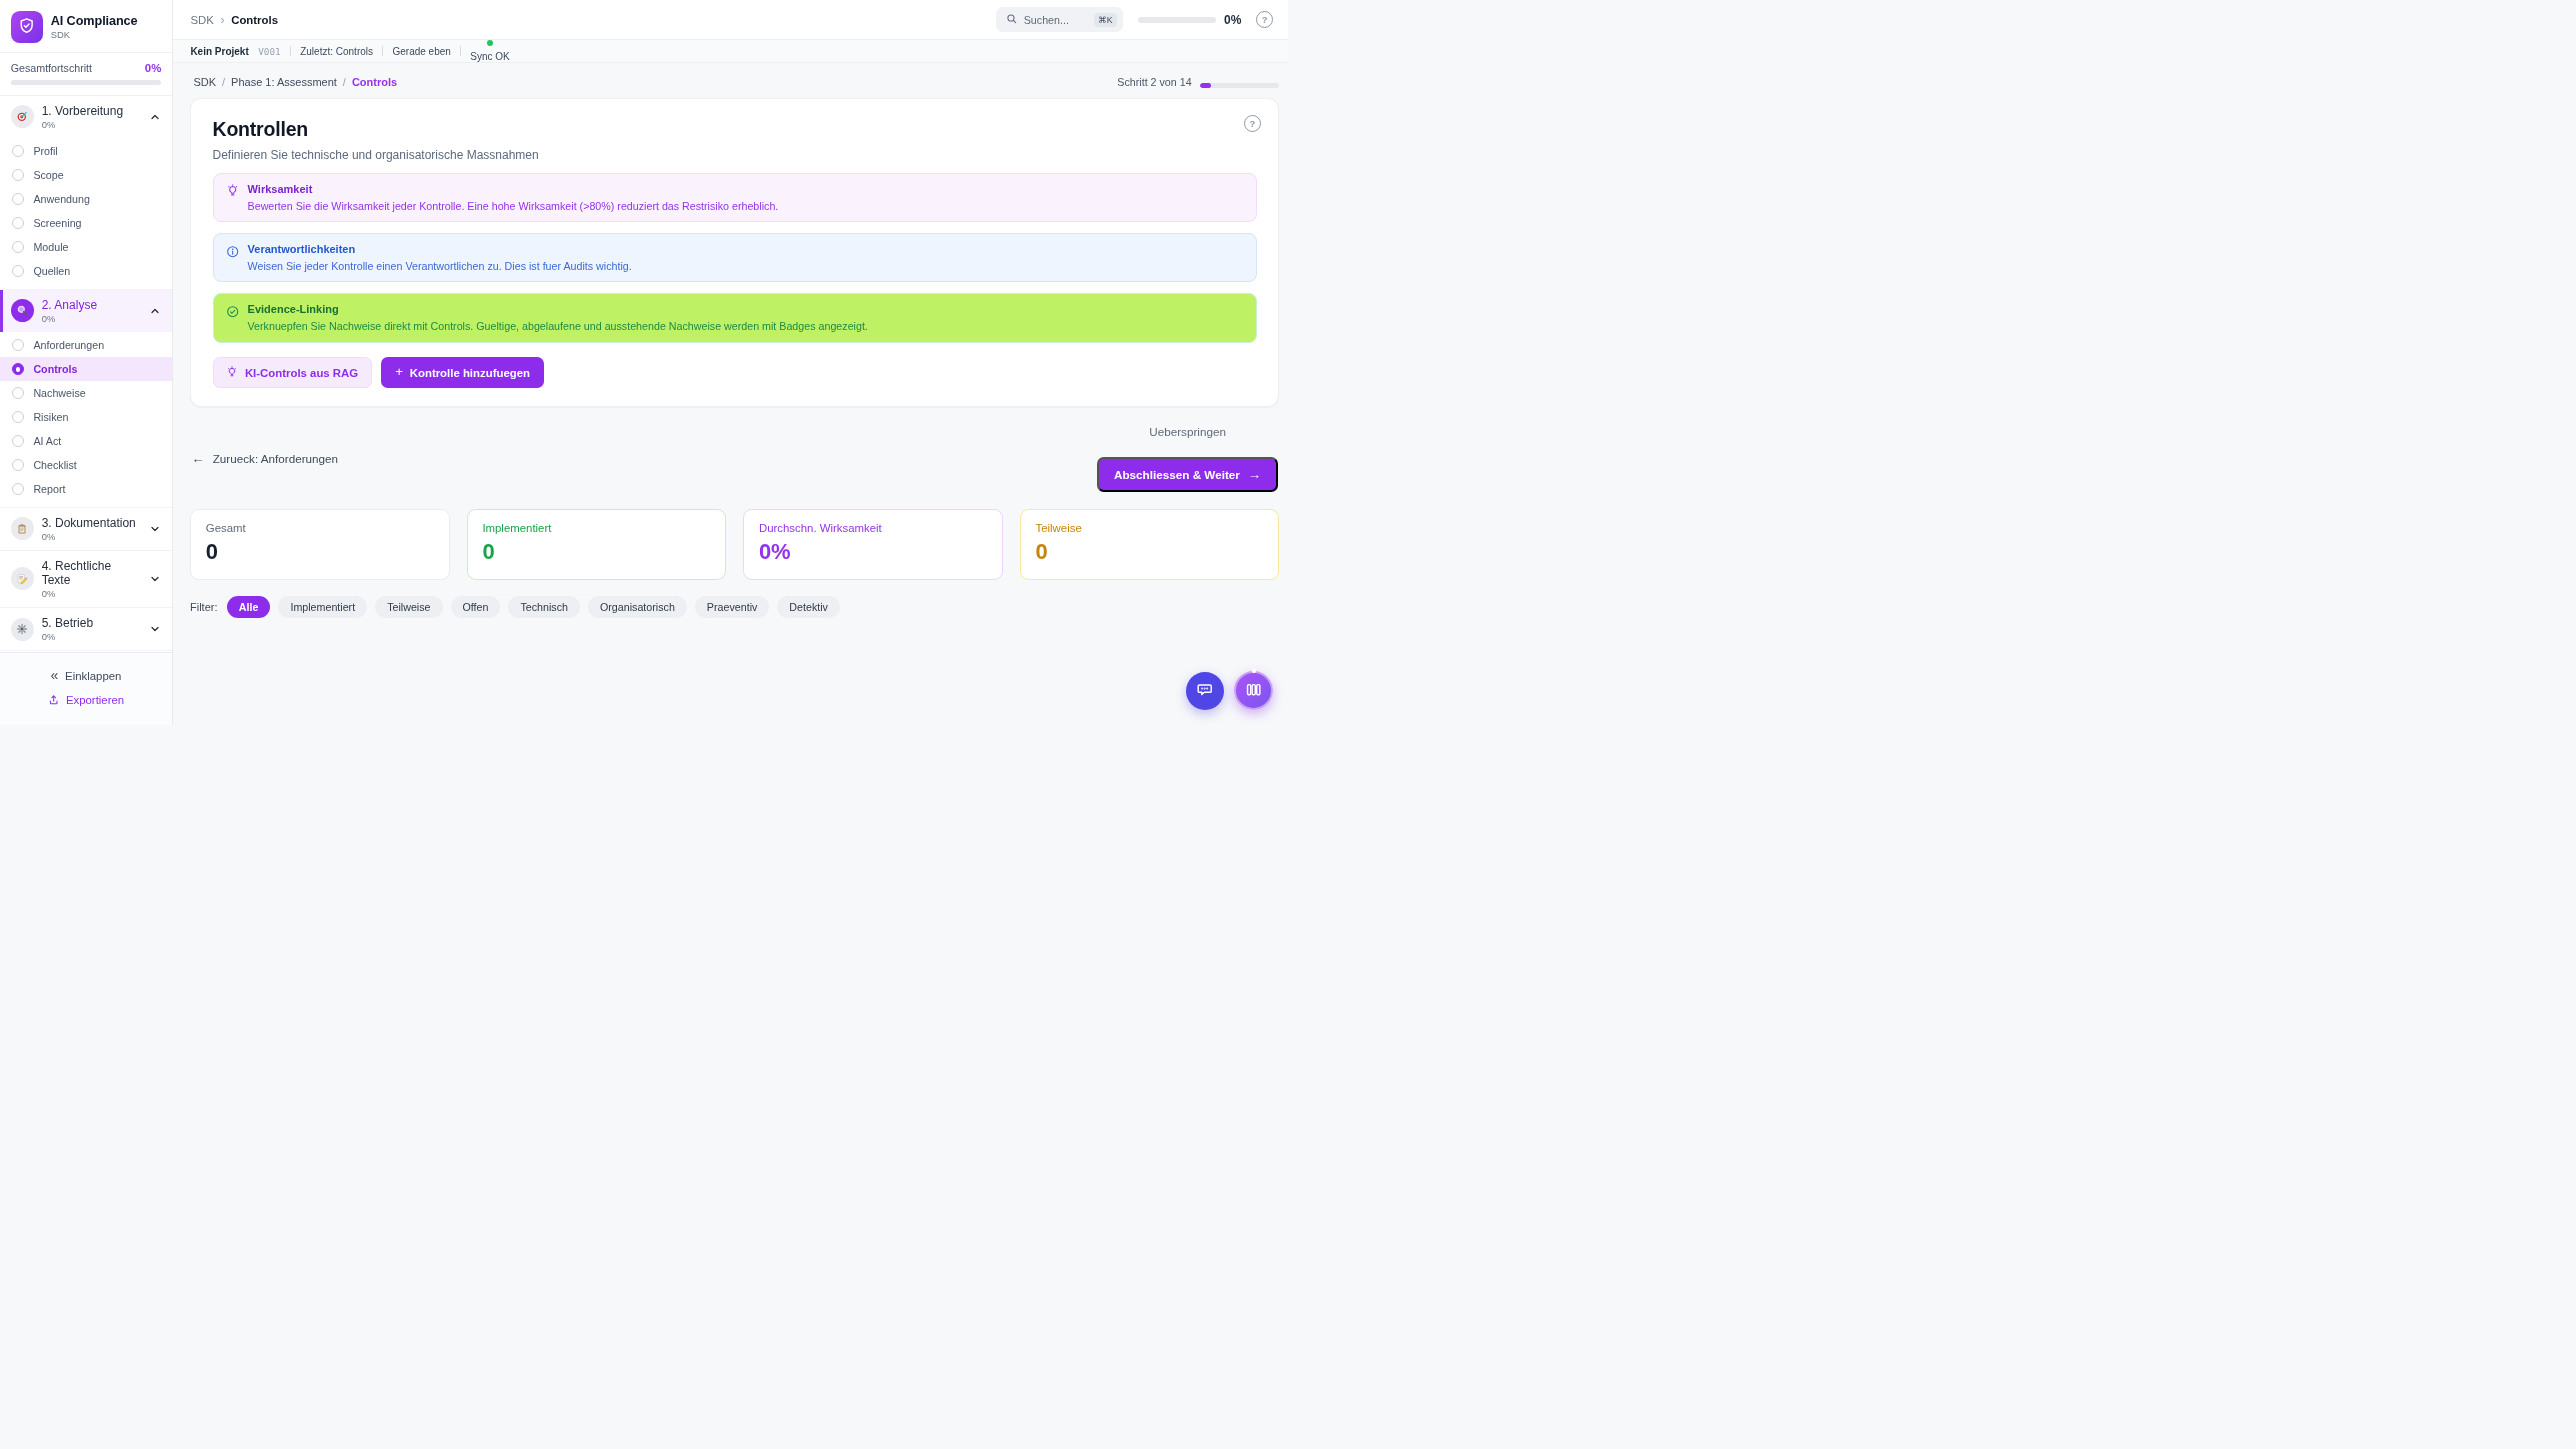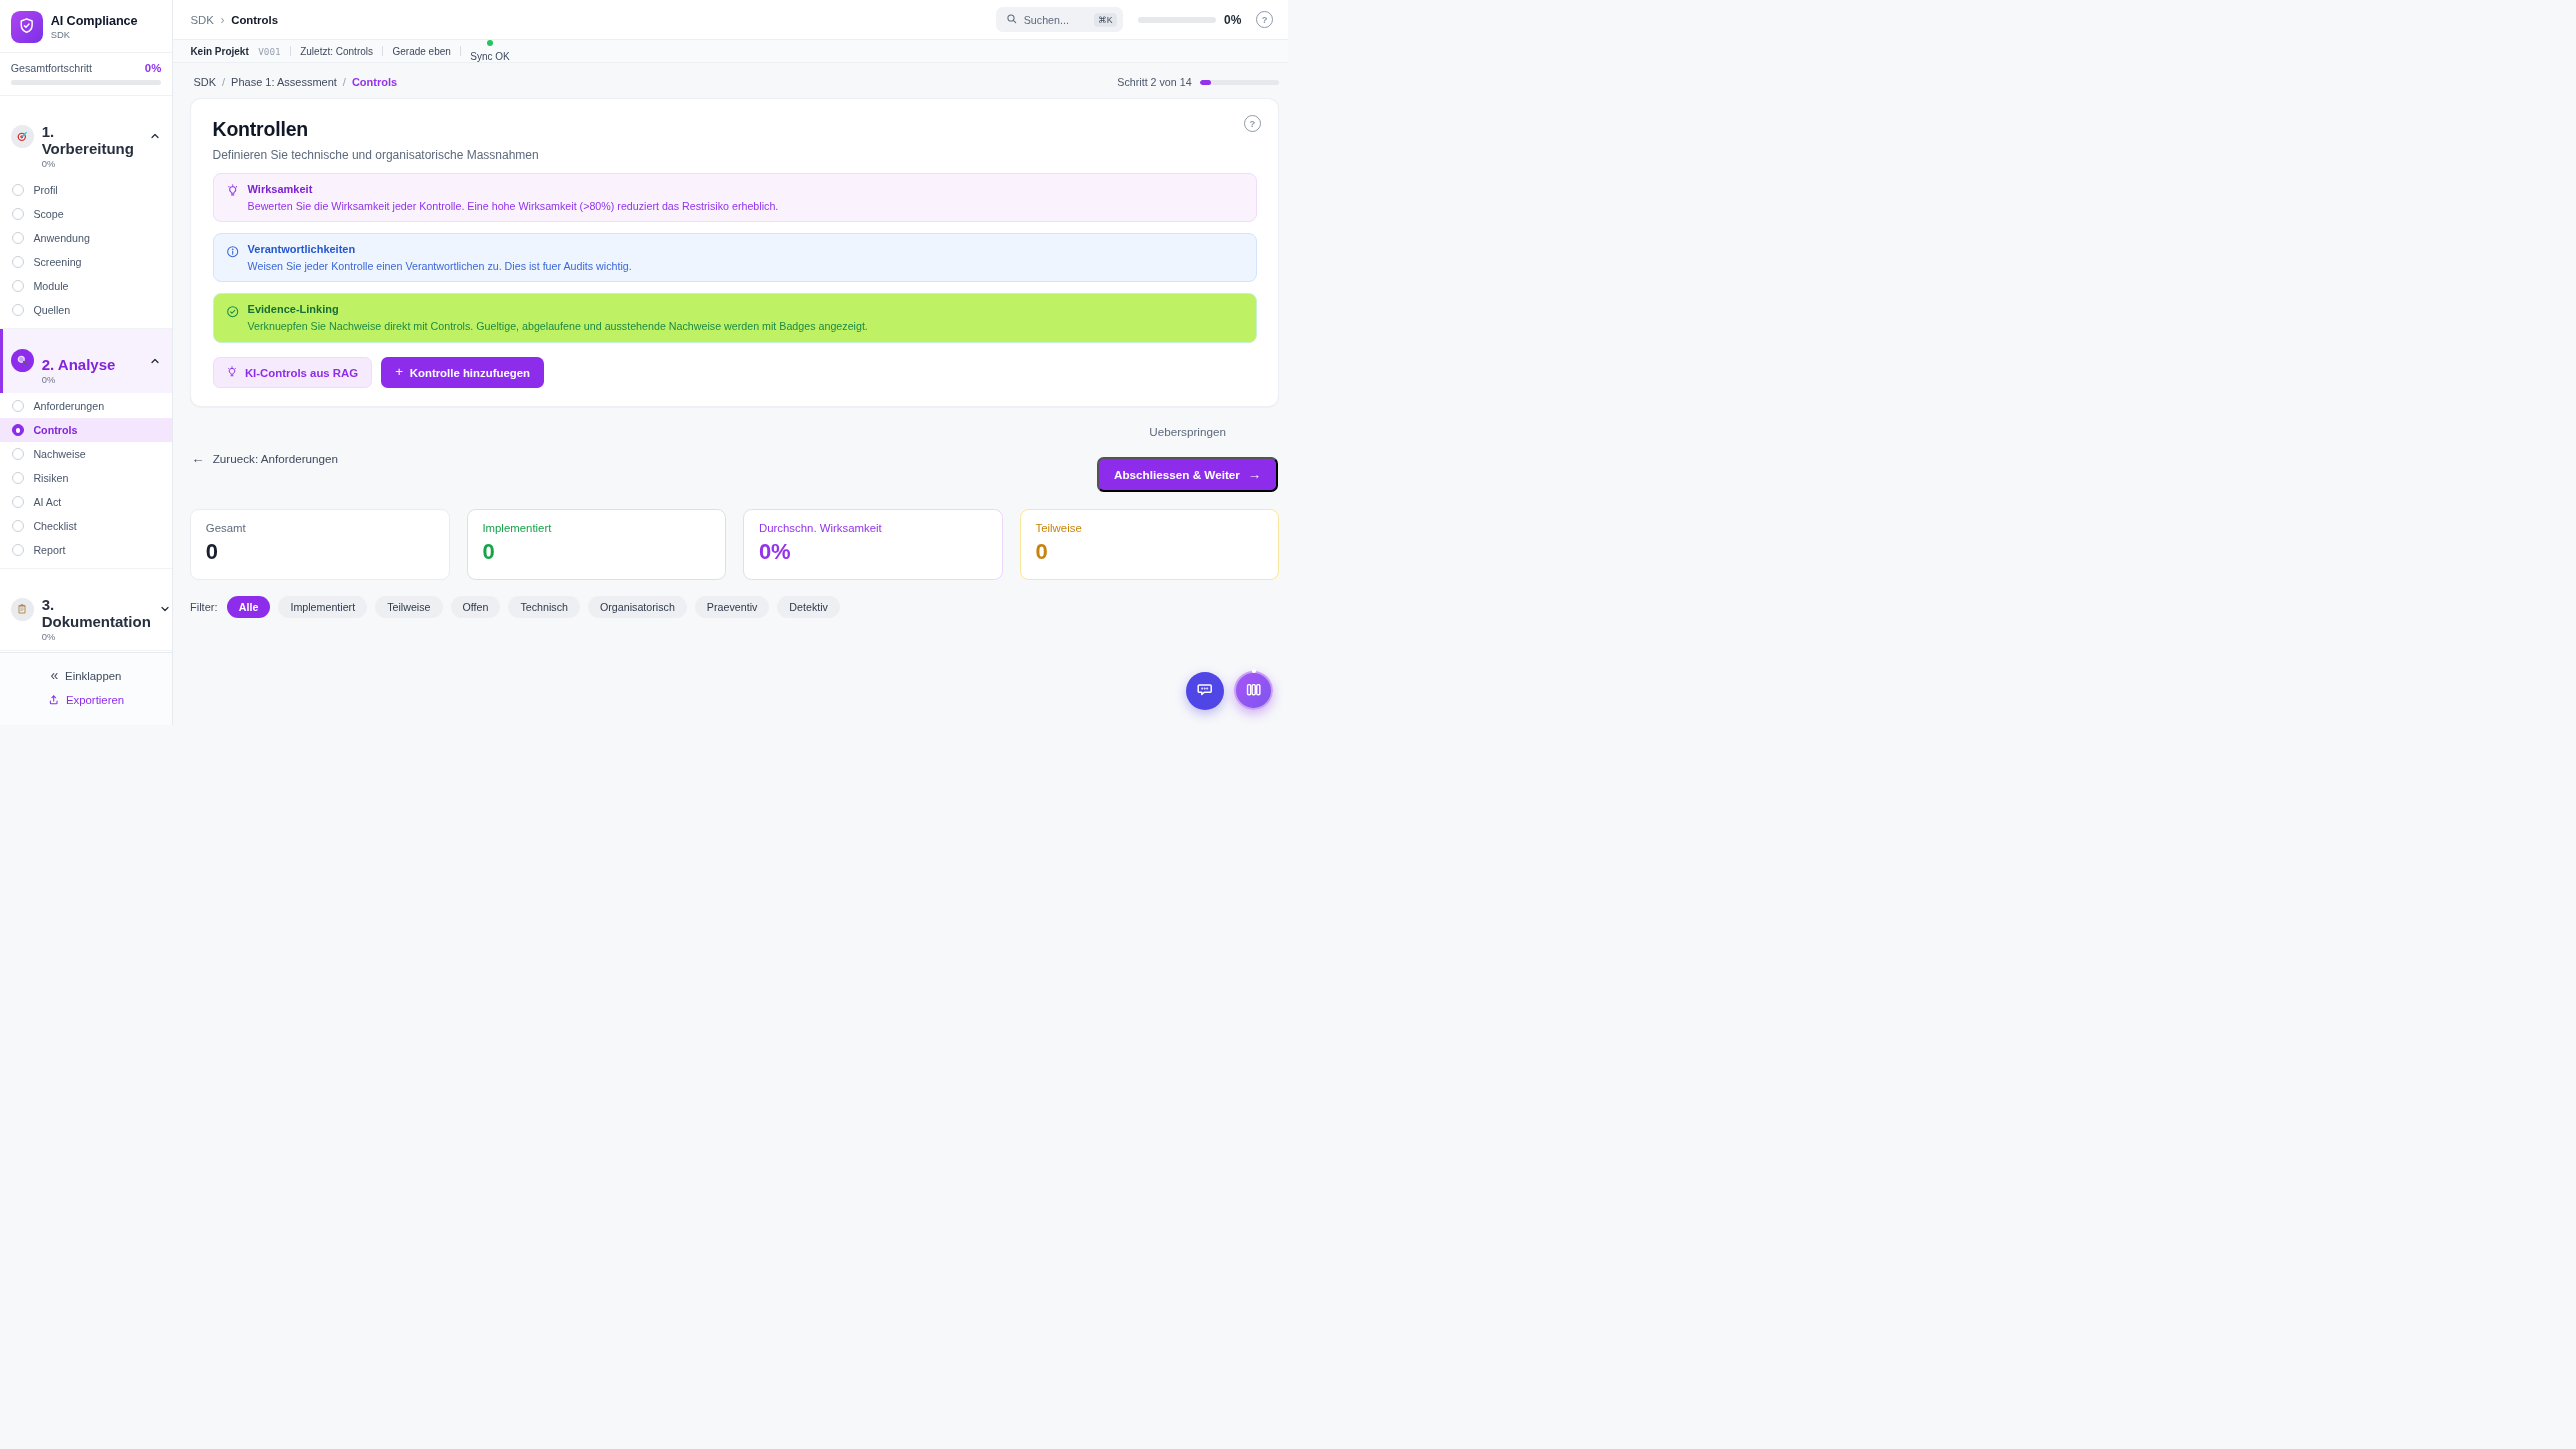--- a/index.html
+++ b/index.html
@@ -22,21 +22,21 @@
   .fill { background:#9333ea; height:100%; border-radius:66px; }
 
   .sb-nav { flex:1; overflow:hidden; }
   .sb-section { border-bottom:0.7px solid #f0f2f5; }
   .sec-head { display:flex; align-items:center; gap:8px; padding:8px 10.7px; position:relative; cursor:pointer; }
   .sec-head.active { background:#f8f1fe; }
   .sec-head.active::before { content:""; position:absolute; left:0; top:0; bottom:0; width:2.7px; background:#9333ea; }
   .sec-ico { width:23px; height:23px; border-radius:50%; background:#e9ebef; display:flex; align-items:center; justify-content:center; flex-shrink:0; }
   .sec-head.active .sec-ico { background:#8d2deb; }
   .sec-meta { flex:1; }
-  .sec-title { font-size:15px; font-weight:700; color:#27303f;margin-top:19px; }
+  .sec-title { font-size:12px; font-weight:400; color:#27303f; }
   .sec-head.active .sec-title { color:#8424d8; }
   .sec-pct { font-size:9.4px; color:#6b7686; margin-top:1.3px; }
   .sec-chev { color:#1f2937; display:flex; }
   .sec-items { padding:1.3px 0 5.4px; }
   .sb-item { display:flex; align-items:center; gap:9.4px; padding:6px 10.7px 6px 12px; cursor:pointer; }
   .radio { width:12px; height:12px; border-radius:50%; border:1.3px solid #c9d0da; flex-shrink:0; background:#fff; }
   .sb-item-label { font-size:10.7px; color:#49566b; }
   .sb-item.active { background:#f3e6fd; }
   .sb-item.active .radio { border-color:#8d2deb; background:#8d2deb; box-shadow:inset 0 0 0 2.3px #8d2deb; position:relative; }
   .sb-item.active .radio::after { content:""; position:absolute; left:50%; top:50%; width:4.7px; height:4.7px; margin:-2.3px 0 0 -2.3px; background:#fff; border-radius:50%; }
@@ -70,21 +70,21 @@
   .pb-div { width:0.7px; height:10.7px; background:#d8dde4; }
   .pb-txt { color:#3f4a5c; }
   .pb-sync { display:flex; align-items:center; gap:5.4px; color:#3f4a5c;flex-direction:column; }
   .dot-green { width:6px; height:6px; border-radius:50%; background:#22c55e; }
 
   .content { flex:1; padding:13.4px 8.7px 0 17px; overflow:hidden; position:relative; }
   .page-crumb-row { display:flex; align-items:center; justify-content:space-between; padding:0 0.7px 0 3.4px; }
   .page-crumb { display:flex; align-items:center; gap:6px; font-size:11px; color:#3f4a5c; }
   .page-crumb .slash { color:#9aa4b2; }
   .page-crumb .cur { color:#9333ea; font-weight:600; }
-  .step-wrap { display:flex; align-items:center; gap:8px; }
+  .step-wrap { display:flex; align-items:flex-end; gap:8px; }
   .step-label { font-size:10.7px; color:#4b5768; }
   .step-track { width:79px; height:5.4px; }
 
   .card { background:#fff; border:0.7px solid #eceff3; border-radius:10.7px; box-shadow:0 0.7px 1.3px rgba(15,23,42,.04); margin-top:10px; padding:19px 21.5px 17.4px; position:relative; }
   .card-title { font-size:19.5px; font-weight:800; color:#101726; letter-spacing:-0.2px; }
   .card-sub { font-size:12px; color:#5d6a7c; margin-top:6.7px; }
   .card-help { position:absolute; top:16px; right:17.4px; }
 
   .info-box { display:flex; gap:8.7px; border-radius:8px; padding:9.4px 12px; margin-top:10.7px; align-items:flex-start; }
   .info-box .ib-ico { margin-top:1.3px; flex-shrink:0; }

